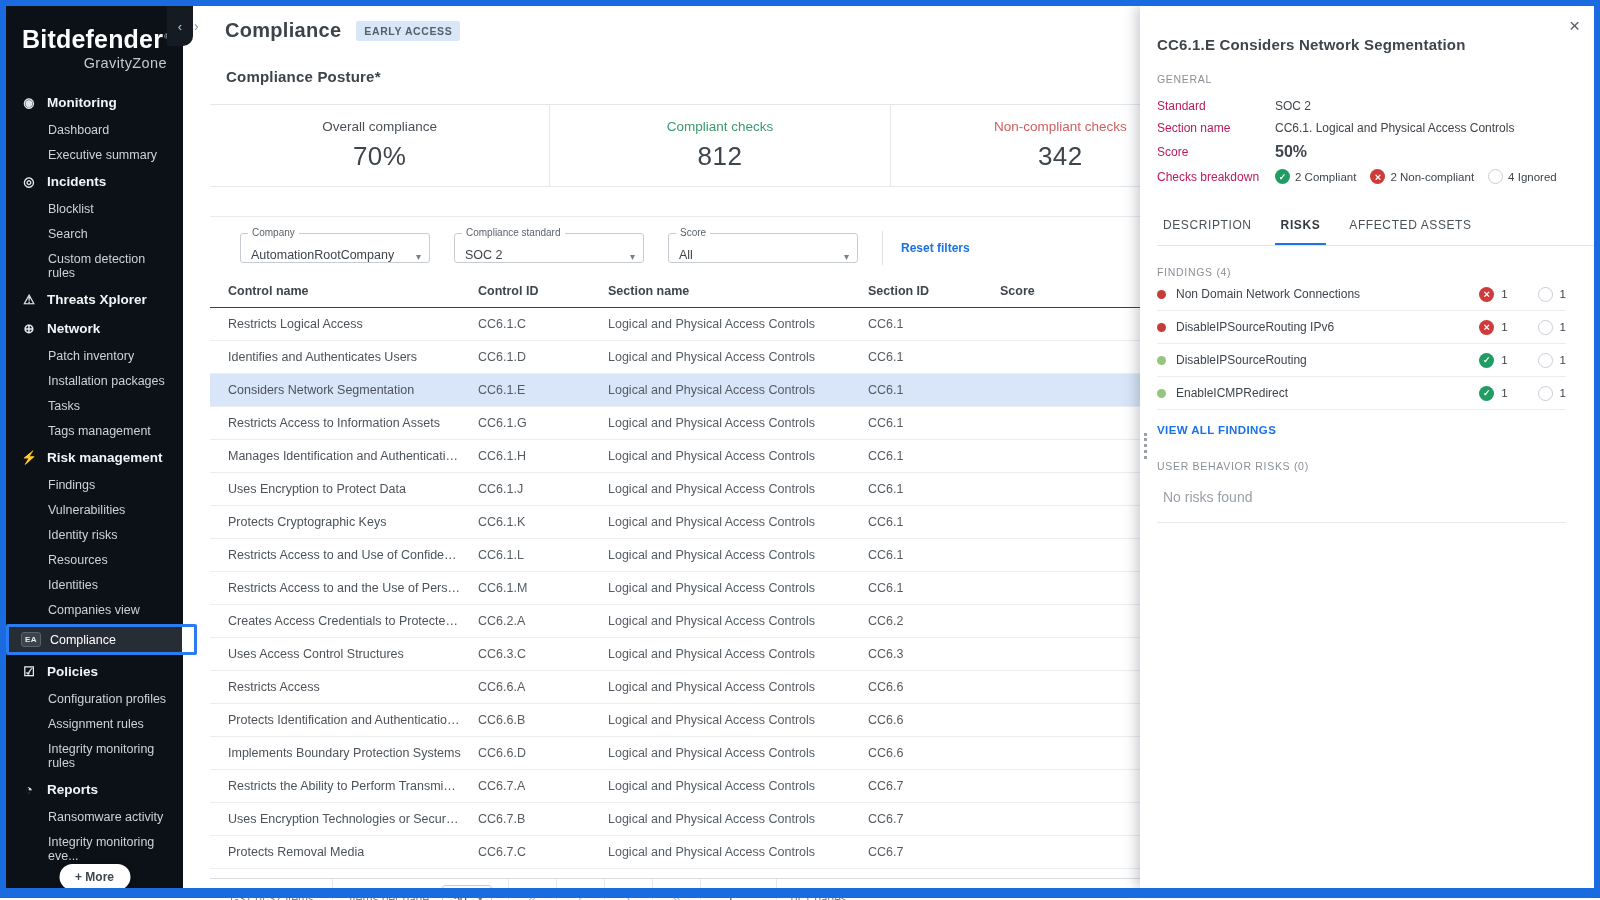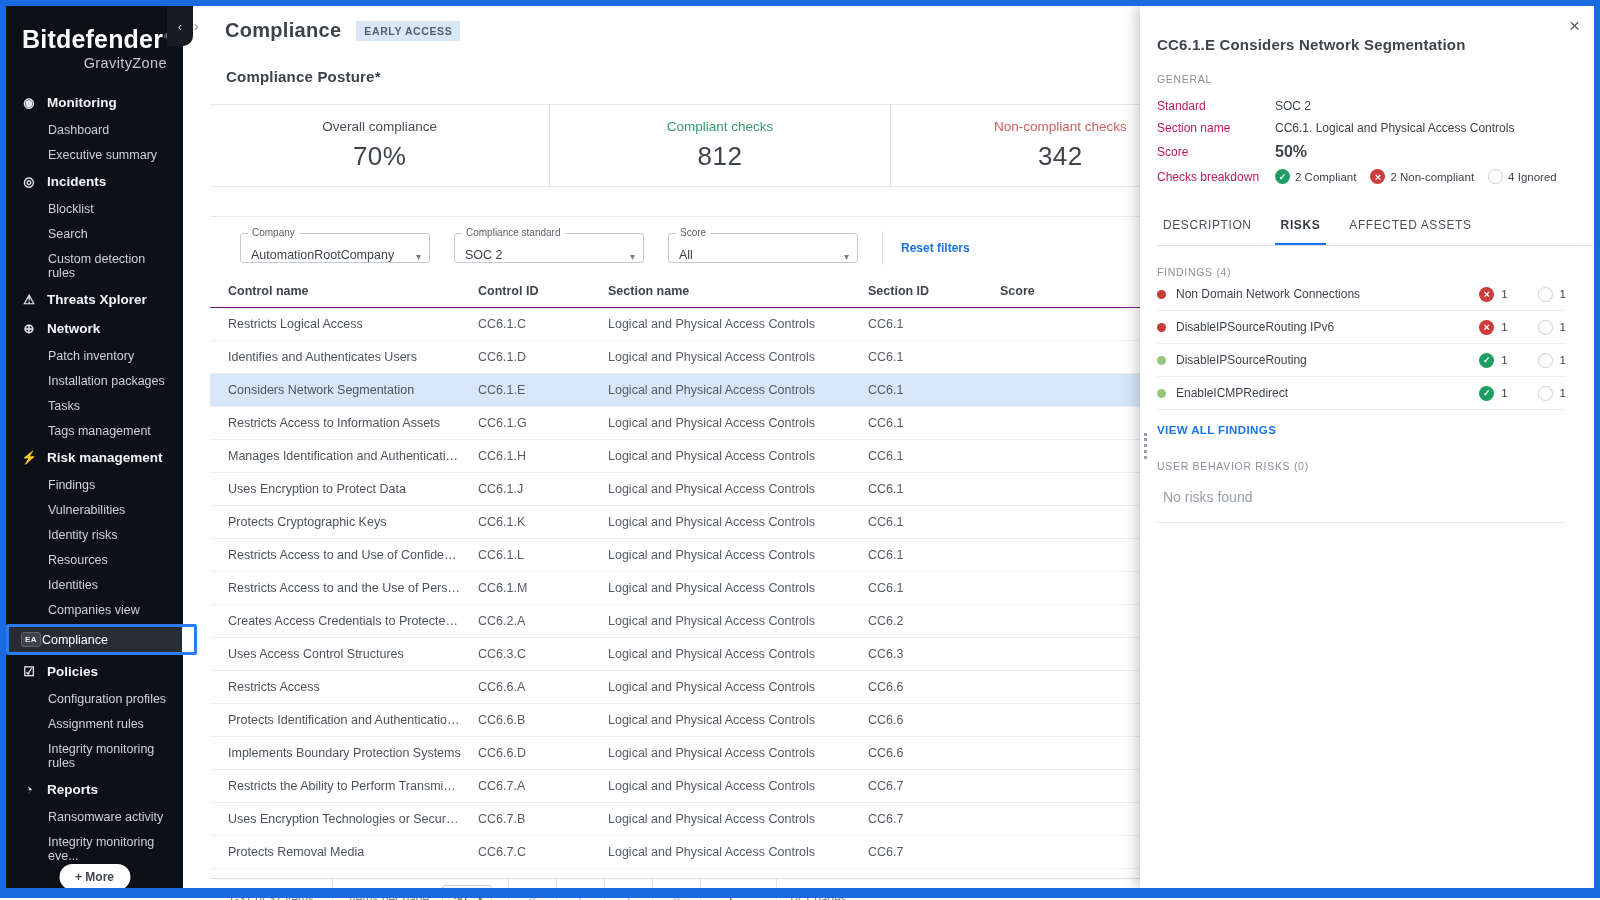--- a/index.html
+++ b/index.html
@@ -14,21 +14,21 @@
   .brand { font-size:25px; font-weight:800; color:#fff; letter-spacing:.2px; line-height:30px; }
   .brand::after { content:"®"; font-size:8px; vertical-align:super; color:#aab1b9; margin-left:1px; }
   .product { font-size:14.5px; color:#c2c9d1; text-align:right; letter-spacing:.4px; line-height:18px; font-weight:400; }
   .nav { list-style:none; margin-top:16px; }
   .nav-item { display:flex; align-items:center; color:#ccd2d9; font-size:12.5px; cursor:pointer; }
   .nav-item.section { padding:7px 10px 7px 14px; color:#f2f4f7; font-weight:700; font-size:13.5px; gap:9px; }
   .nav-item.sub { padding:5.5px 10px 5.5px 42px; }
   .nav-icon { width:18px; text-align:center; font-size:13px; color:#e2e6ea; }
   .nav-icon:empty, .ea-badge:empty { display:none; }
   .ea-badge { font-size:8px; font-weight:700; color:#e8ecf0; background:#3c434c; border:1px solid #5a626c; border-radius:3px; padding:2px 3px; letter-spacing:.4px; }
-  .nav-item.compliance { background:#272d35; border:3px solid #2b7bf3; border-radius:2px; margin:2px -14px 2px 0; padding:5px 20px 5px 12px; gap:1px; color:#fff; position:relative; z-index:5; }
+  .nav-item.compliance { background:#272d35; border:3px solid #2b7bf3; border-radius:2px; margin:2px -14px 2px 0; padding:5px 20px 5px 12px; gap:9px; color:#fff; position:relative; z-index:5; }
   .nav-item.compliance::after { content:""; position:absolute; right:0; top:0; bottom:0; width:12px; background:#fff; }
   .more-btn { position:absolute; bottom:-2px; left:50%; transform:translateX(-50%); background:#fff; color:#3f454c; border:none; border-radius:14px; padding:6px 16px; font-size:12px; font-weight:700; font-family:inherit; box-shadow:0 1px 5px rgba(0,0,0,.35); cursor:pointer; z-index:6; white-space:nowrap; }
   .collapse-tab { position:absolute; top:0; right:-10px; width:26px; height:40px; background:#151b22; border-radius:0 0 10px 0; display:flex; align-items:center; justify-content:center; color:#c6ccd3; font-size:13px; cursor:pointer; }
   .chev-left::before { content:"‹"; }
 
   
   .main { position:absolute; left:183px; top:6px; width:1411px; height:882px; background:#fff; padding-left:27px; z-index:1; }
   .expand-chev { position:absolute; left:11px; top:12px; color:#8a9097; font-size:14px; cursor:pointer; }
   .expand-chev::before { content:"›"; }
   .page-header { display:flex; align-items:center; gap:15px; padding:13px 0 0 15px; }

